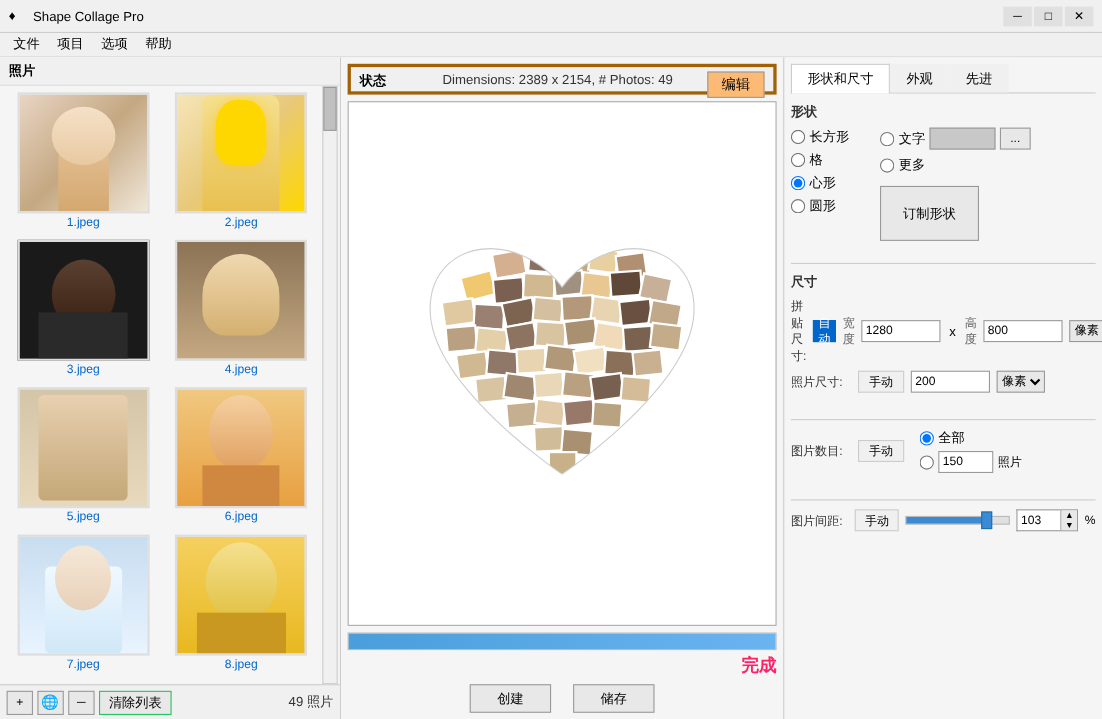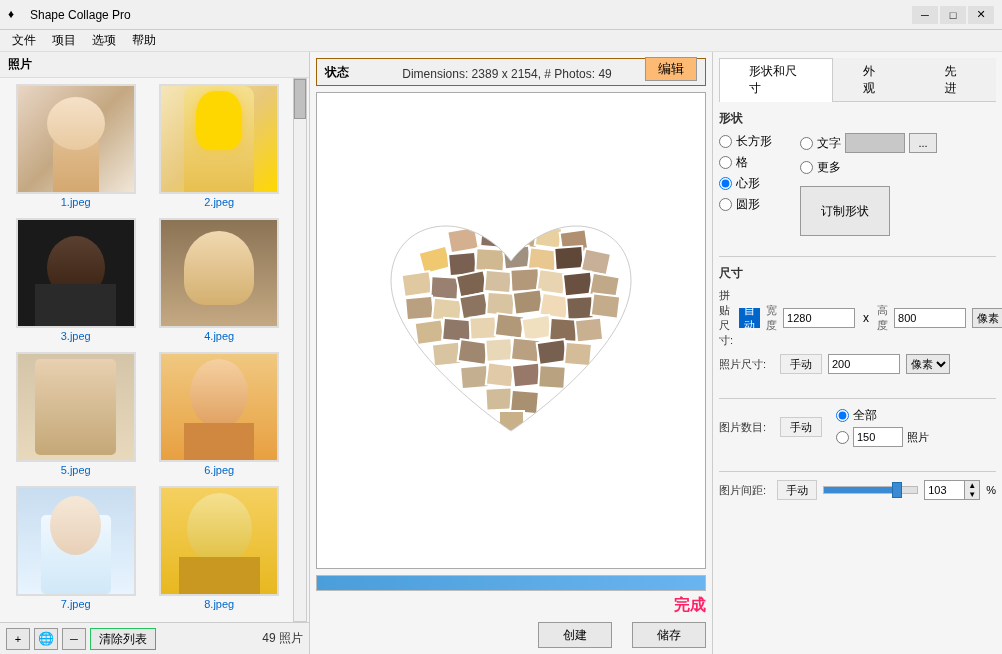--- a/index.html
+++ b/index.html
@@ -188,25 +188,25 @@
     
     .center-panel {
       flex: 1;
       display: flex;
       flex-direction: column;
       padding: 6px;
       background: #f5f5f5;
     }
     .status-bar {
       display: flex;
-      align-items: flex-end;
+      align-items: flex-start;
       justify-content: space-between;
       padding: 4px 8px;
       background: #f0f0f0;
-      border: 1px solid #a16207;
+      border: 3px solid #a16207;
       margin-bottom: 6px;
       height: 28px;
     }
     .status-text { font-size: 12px; color: #333; }
     .edit-btn {
       padding: 2px 12px;
       border: 1px solid #999;
       background: #fdba74;
       cursor: pointer;
       font-size: 13px;
@@ -239,21 +239,21 @@
     .status-done {
       text-align: right;
       color: #ff2266;
       font-size: 16px;
       font-weight: bold;
       margin-top: 4px;
     }
 
     .center-bottom-btns {
       display: flex;
-      justify-content: flex-end;
+      justify-content: center;
       gap: 20px;
       margin-top: 6px;
     }
     .action-btn {
       padding: 4px 24px;
       border: 1px solid #999;
       background: #e8e8e8;
       cursor: pointer;
       font-size: 12px;
       height: 26px;
@@ -269,21 +269,21 @@
       padding: 6px;
     }
 
     
     .tabs {
       display: flex;
       border-bottom: 1px solid #ccc;
       margin-bottom: 8px;
     }
     .tab {
-      padding: 4px 29px;
+      padding: 4px 14px;
       cursor: pointer;
       font-size: 12px;
       border: 1px solid transparent;
       border-bottom: none;
       background: #f0f0f0;
     }
     .tab.active {
       background: white;
       border-color: #ccc;
       border-bottom-color: white;

